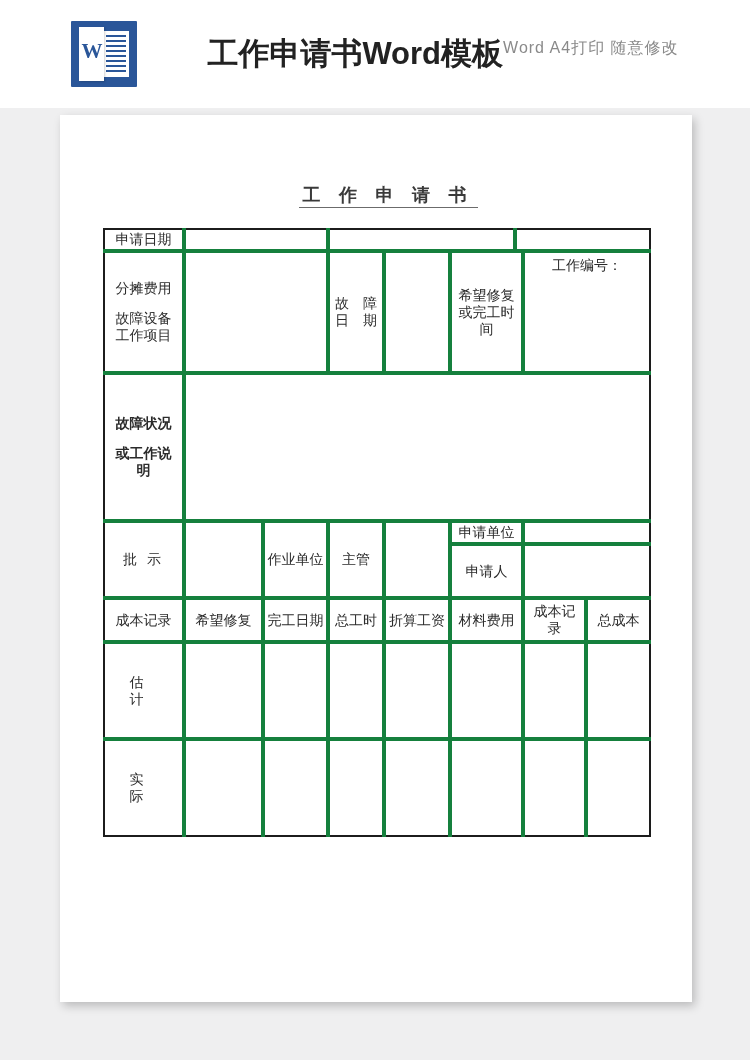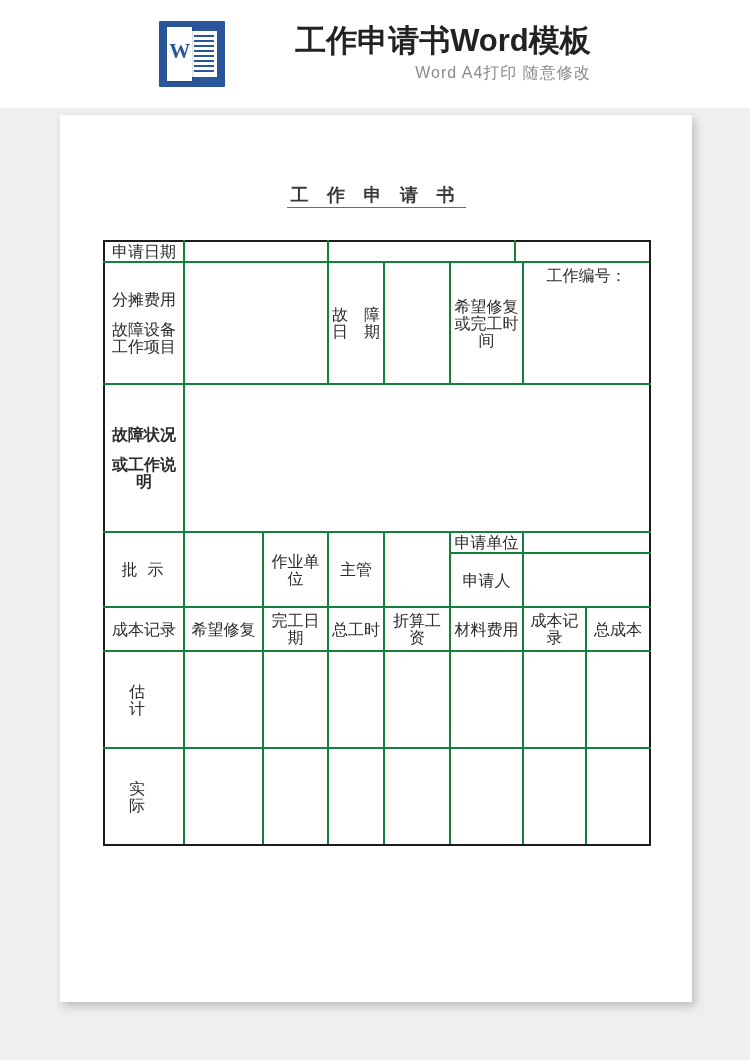--- a/index.html
+++ b/index.html
@@ -58,21 +58,21 @@
     position: absolute;
     left: 9px; top: 20px;
     width: 23px;
     text-align: center;
     font-family: "Liberation Serif", "DejaVu Serif", serif;
     font-weight: bold;
     font-size: 21px;
     color: #2a5699;
     line-height: 21px;
   }
-  .header-text { display: flex; flex-direction: column; margin-left: 48px; }
+  .header-text { display: flex; flex-direction: row; margin-left: 48px; }
   .header-title {
     font-size: 31px;
     font-weight: bold;
     color: #222222;
     letter-spacing: 0px;
     line-height: 38px;
     white-space: nowrap;
   }
   .header-sub {
     font-size: 16px;
@@ -94,21 +94,21 @@
     position: absolute;
     left: 60px; top: 7px;
     width: 632px; height: 887px;
     background: #ffffff;
     box-shadow: 3px 4px 9px rgba(0,0,0,0.22);
   }
 
   
   .doc-title {
     position: absolute;
-    left: 0; top: 68px;
+    left: 12px; top: 68px;
     width: 632px;
     text-align: center;
   }
   .doc-title span {
     font-family: "Liberation Serif", "DejaVu Serif", serif;
     font-size: 18px;
     font-weight: bold;
     color: #3a3a3a;
     letter-spacing: 7px;
     border-bottom: 1px solid #6b6b6b;
@@ -118,27 +118,26 @@
   
   .tbl-wrap {
     position: absolute;
     left: 43px; top: 113px;
     width: 546px;
   }
   table.form {
     border-collapse: collapse;
     width: 546px;
     table-layout: fixed;
-    font-family: Liberation Serif, serif;
-    font-size: 16px;
+    font-family: Liberation Sans, sans-serif;
+    font-size: 14px;
     color: #2b2b2b;
-    margin-top: 12px;
   }
   table.form td {
-    border: 2px solid #15803d;
+    border: 4px solid #15803d;
     vertical-align: middle;
     text-align: center;
     padding: 1px 2px;
     line-height: 17px;
   }
   .outer-l { border-left: 2px solid #1c1c1c !important; }
   .outer-r { border-right: 2px solid #1c1c1c !important; }
   .outer-t { border-top: 2px solid #1c1c1c !important; }
   .outer-b { border-bottom: 2px solid #1c1c1c !important; }
 

